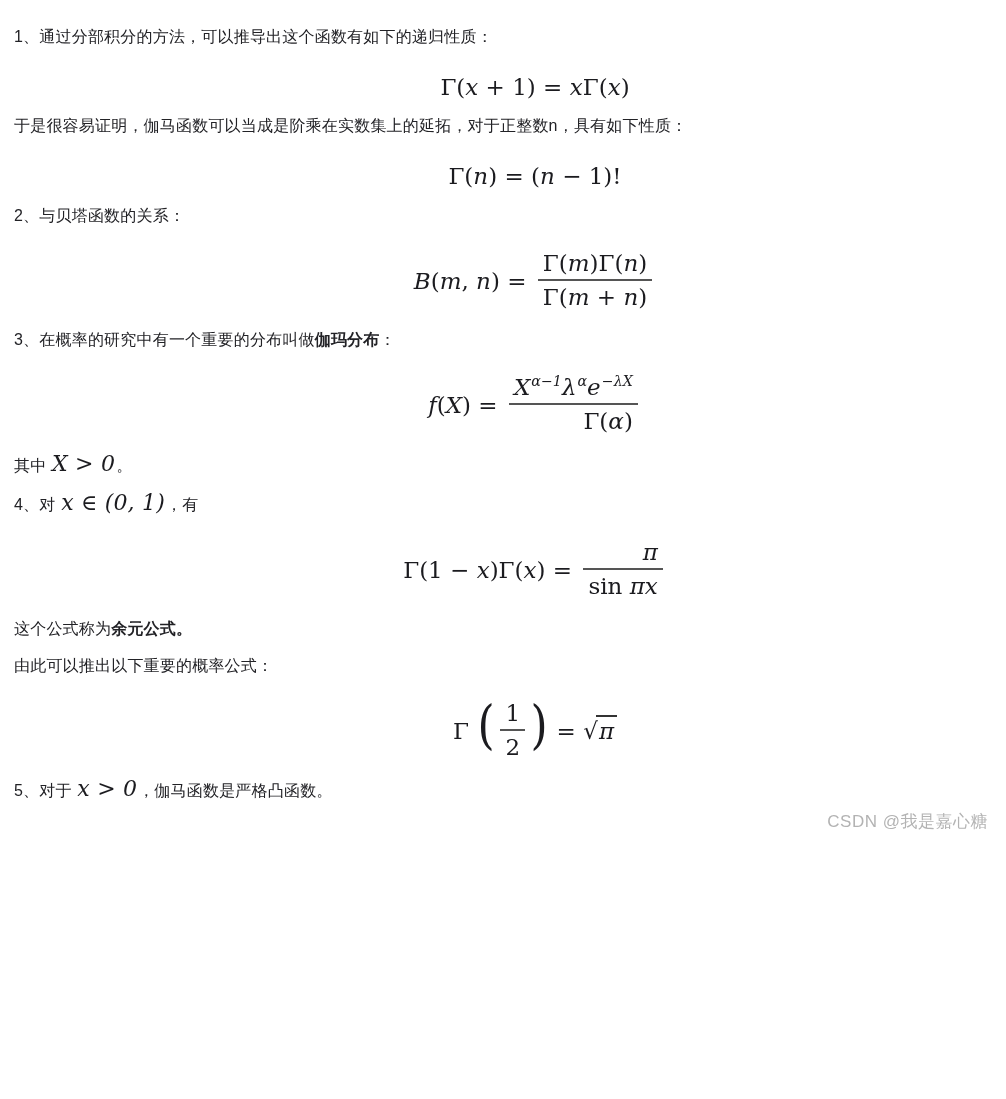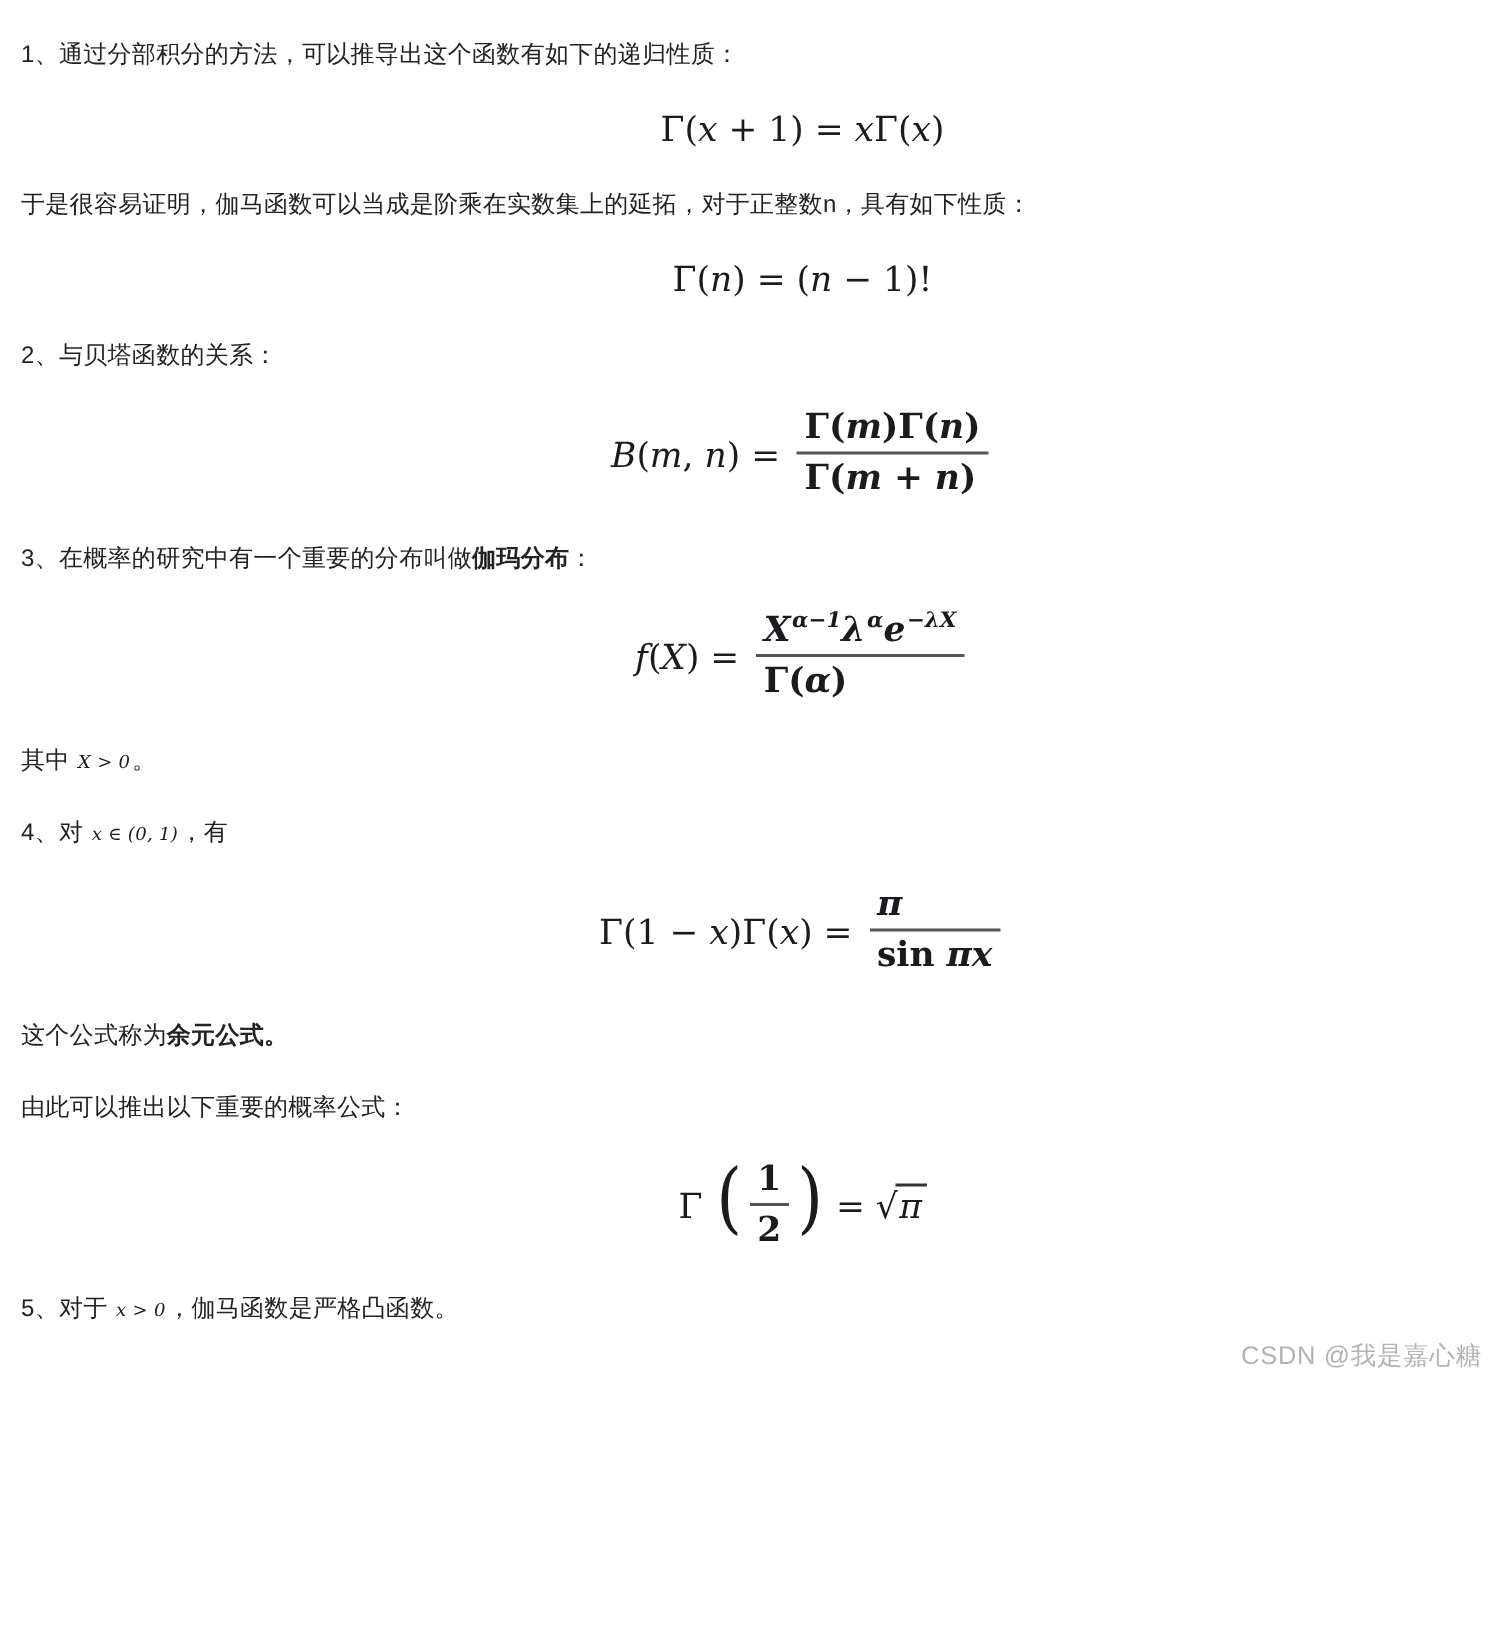--- a/index.html
+++ b/index.html
@@ -8,44 +8,44 @@
   *{margin:0;padding:0;box-sizing:border-box;}
   html,body{background:var(--bg);}
   body{
     width:1006px; min-height:1099px;
     font-family:"Liberation Sans","DejaVu Sans",sans-serif;
     color:var(--text);
     padding:10px 14px 0 14px;
     overflow:hidden;
   }
   .para{
-    font-size:16px; line-height:22px; margin-top:26px;
+    font-size:16px; line-height:22px; margin-top:15px;
     letter-spacing:0.2px;
   }
   .para:first-child{margin-top:16px;}
   .para .bold{font-weight:700;}
   .para .link{color:var(--link); text-decoration:none; cursor:pointer;}
   .imath{
     font-family:"DejaVu Serif","Liberation Serif",serif;
-    font-style:italic; font-size:12px; color:var(--math);
+    font-style:italic; font-size:22px; color:var(--math);
     padding:0 1px;
   }
   .formula{
     margin-top:26px; text-align:center; padding-left:64px;
     line-height:1.15;
   }
   .math{
     font-family:"DejaVu Serif","Liberation Serif",serif;
     font-size:23px; color:var(--math); white-space:nowrap;
   }
   .mi{font-style:italic;}
   .mr{font-style:normal;}
   .mfrac{
-    display:inline-block; vertical-align:middle; text-align:left;
-    margin:0 4px; transform:translateY(-3px);font-weight:bold;
+    display:inline-block; vertical-align:middle; text-align:right;
+    margin:0 4px; transform:translateY(-3px);
   }
   .mnum{display:block; padding:0 5px 3px 5px;}
   .mden{display:block; border-top:2px solid #555; padding:3px 5px 0 5px;}
   sup.msup{font-size:62%; vertical-align:super; line-height:0; margin-left:1px;}
   .mbig{
     display:inline-block; font-size:225%; font-weight:300; line-height:0;
     vertical-align:-0.07em; transform:scaleX(0.85);
   }
   .msqrt{white-space:nowrap;}
   .msqrt-sign{font-style:normal; margin-right:-2px;}

